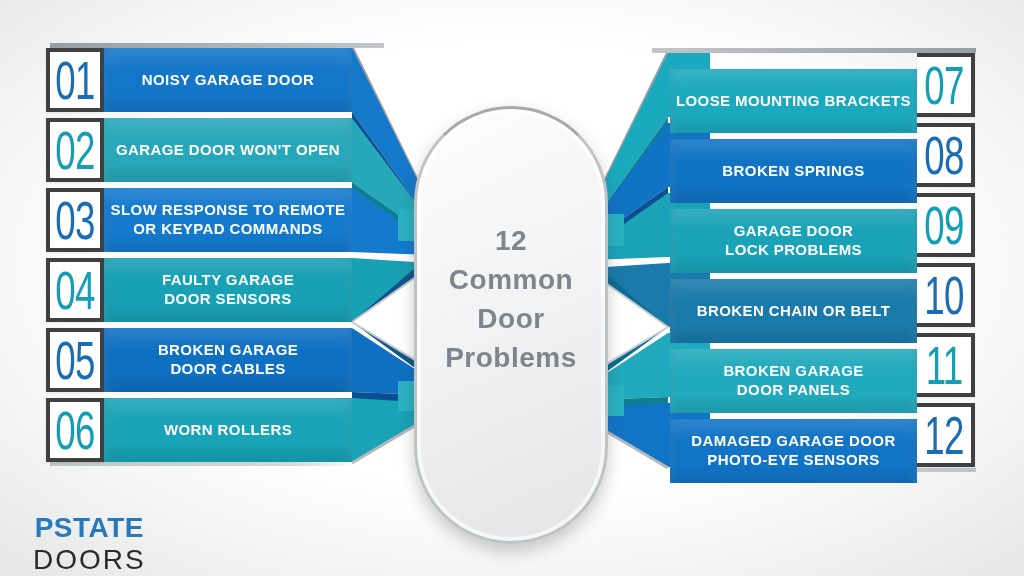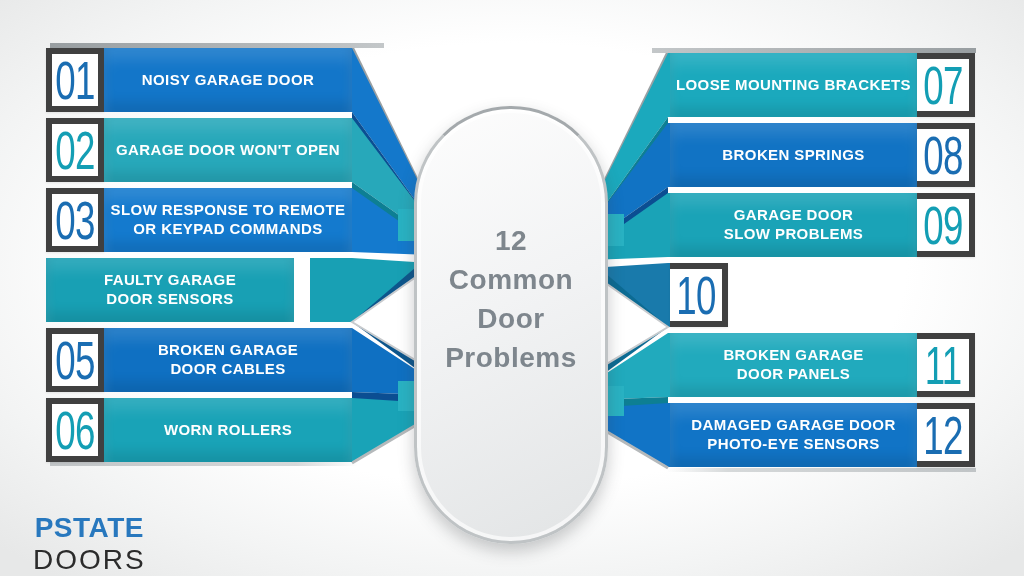--- a/index.html
+++ b/index.html
@@ -19,37 +19,37 @@
   
   .strip{position:absolute;z-index:1;height:5px;}
   .strip.tl{left:50px;top:43px;width:334px;background:linear-gradient(to right,#989ea1,#b6babc 70%,#c3c7c9);}
   .strip.tr{left:652px;top:48px;width:324px;background:linear-gradient(to left,#989ea1,#b6babc 70%,#c3c7c9);}
   .strip.bl{left:50px;top:462px;width:308px;height:4px;background:linear-gradient(to right,#c0c4c6,#d6d9da 80%,rgba(214,217,218,0));}
   .strip.br{left:666px;top:468px;width:310px;height:4px;background:linear-gradient(to left,#c0c4c6,#d6d9da 80%,rgba(214,217,218,0));}
 
   
   .row{position:absolute;height:64px;z-index:2;display:flex;}
   .numbox{
-    width:58px;height:64px;background:#ffffff;border:6px solid #404040;
+    width:58px;height:64px;background:#ffffff;border:4px solid #404040;
     display:flex;align-items:center;justify-content:center;box-sizing:border-box;
     box-shadow:0 1px 2px rgba(0,0,0,0.08);
   }
   .num{
     font-size:54px;font-weight:400;line-height:1;letter-spacing:-1px;
     transform:scaleX(0.68);transform-origin:center;
   }
   .bar{
     height:64px;display:flex;align-items:center;justify-content:center;text-align:center;
     color:#ffffff;font-weight:700;font-size:15px;line-height:1.25;letter-spacing:0.4px;
     white-space:pre-line;
     box-shadow:inset 0 12px 14px rgba(255,255,255,0.12), inset 0 -10px 12px rgba(0,0,0,0.10);
   }
   .row.left .numbox{margin-right:0;}
   .row.left .bar{width:248px;}
-  .row.right .bar{width:247px;}
+  .row.right .bar{width:247px;margin-top:16px;}
   .row.right .numbox{border-left:none;}
 
   
   .pill{
     position:absolute;left:414px;top:106px;width:194px;height:438px;z-index:3;
     border-radius:97px;box-sizing:border-box;
     background:linear-gradient(155deg,#fdfdfd 0%,#f2f3f4 45%,#e2e4e5 100%);
     border:3px solid #bfc3c5;border-top-color:#a4a9ac;
     box-shadow:0 7px 16px rgba(60,64,67,0.28), inset 0 2px 0 rgba(255,255,255,0.95), inset 0 0 0 4px rgba(255,255,255,0.65);
     display:flex;flex-direction:column;align-items:center;justify-content:flex-start;
@@ -124,20 +124,23 @@
     <div class="bar" style="background-color: rgb(39, 168, 186);">GARAGE DOOR WON'T OPEN</div>
   </div>
   <div class="row left" style="left:46px;top:188px">
     <div class="numbox">
       <span class="num" style="color: rgb(26, 109, 178);">03</span>
     </div>
     <div class="bar" style="background-color: rgb(20, 122, 206);">SLOW RESPONSE TO REMOTE
 OR KEYPAD COMMANDS</div>
   </div>
   <div class="row left" style="left:46px;top:258px">
+    <div class="numbox">
+      <span class="num" style="color: rgb(19, 158, 180);">04</span>
+    </div>
     <div class="bar" style="background-color: rgb(24, 160, 180);">FAULTY GARAGE
 DOOR SENSORS</div>
   </div>
   <div class="row left" style="left:46px;top:328px">
     <div class="numbox">
       <span class="num" style="color: rgb(26, 109, 178);">05</span>
     </div>
     <div class="bar" style="background-color: rgb(15, 112, 194);">BROKEN GARAGE
 DOOR CABLES</div>
   </div>
@@ -155,26 +158,27 @@
     </div>
   </div>
   <div class="row right" style="left:670px;top:123px">
     <div class="bar" style="background-color: rgb(17, 115, 196);">BROKEN SPRINGS</div>
     <div class="numbox">
       <span class="num" style="color: rgb(26, 109, 178);">08</span>
     </div>
   </div>
   <div class="row right" style="left:670px;top:193px">
     <div class="bar" style="background-color: rgb(26, 163, 183);">GARAGE DOOR
-SLOW PROBLEMS</div>
+LOCK PROBLEMS</div>
     <div class="numbox">
       <span class="num" style="color: rgb(19, 158, 180);">09</span>
     </div>
   </div>
   <div class="row right" style="left:670px;top:263px">
+    <div class="bar" style="background-color: rgb(25, 122, 171);">BROKEN CHAIN OR BELT</div>
     <div class="numbox">
       <span class="num" style="color: rgb(26, 109, 178);">10</span>
     </div>
   </div>
   <div class="row right" style="left:670px;top:333px">
     <div class="bar" style="background-color: rgb(33, 170, 189);">BROKEN GARAGE
 DOOR PANELS</div>
     <div class="numbox">
       <span class="num" style="color: rgb(19, 158, 180);">11</span>
     </div>

